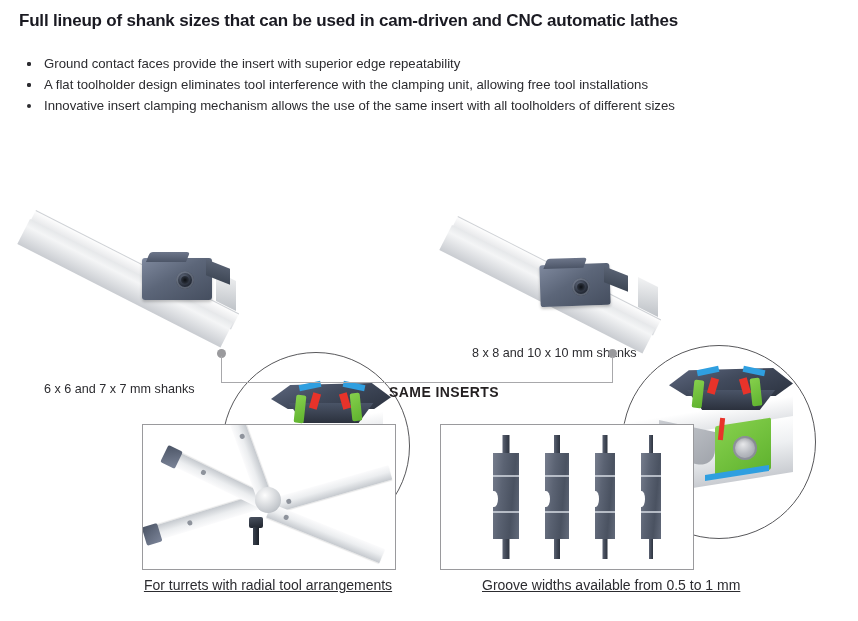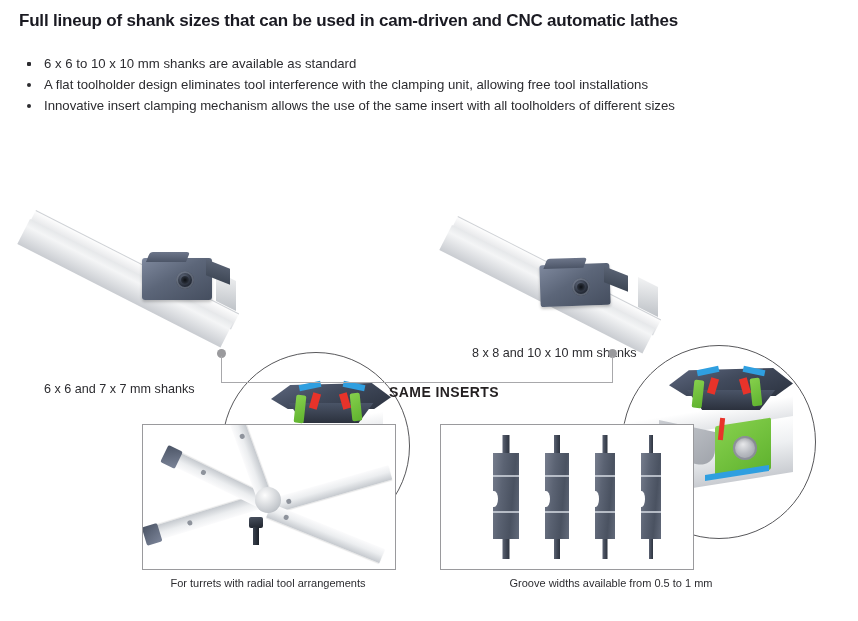--- a/index.html
+++ b/index.html
@@ -231,23 +231,24 @@
     position: absolute;
     border: 1.3px solid #9a9a9d;
     background: #ffffff;
     overflow: hidden;
   }
   .panel-turret { left: 142px; top: 4px; width: 252px; height: 144px; }
   .panel-groove { left: 440px; top: 4px; width: 252px; height: 144px; }
   .panel-caption {
     position: absolute;
     top: 157px;
-    font-size: 11px;
+    font-size: 14px;
     color: #2c2c30;
     white-space: nowrap;
+    text-decoration: underline;
   }
   .cap-turret { left: 139px; width: 258px; text-align: center; }
   .cap-groove { left: 437px; width: 258px; text-align: center; margin-left: 45px; }
 
   
   .arm {
     position: absolute;
     height: 15px;
     background: linear-gradient(180deg,#fbfbfc 0%,#eceef0 45%,#c5c9ce 100%);
     border-radius: 1px;
@@ -324,24 +325,24 @@
 <body>
 
 <div class="page-title">Full lineup of shank sizes that can be used in cam-driven and CNC automatic lathes</div>
 
 <ul class="feature-list">
   <li class="feature-item">
     <span class="bullet-dot"></span>
   </li>
   <li class="feature-item">
     <span class="bullet-dot"></span>
+    <span>Ground contact faces provide the insert with superior edge repeatability</span>
   </li>
   <li class="feature-item">
     <span class="bullet-dot"></span>
-    <span>6 x 6 to 10 x 10 mm shanks are available as standard</span>
   </li>
   <li class="feature-item">
     <span class="bullet-dot"></span>
     <span>A flat toolholder design eliminates tool interference with the clamping unit, allowing free tool installations</span>
   </li>
   <li class="feature-item">
     <span class="bullet-dot"></span>
     <span>Innovative insert clamping mechanism allows the use of the same insert with all toolholders of different sizes</span>
   </li>
 </ul>

